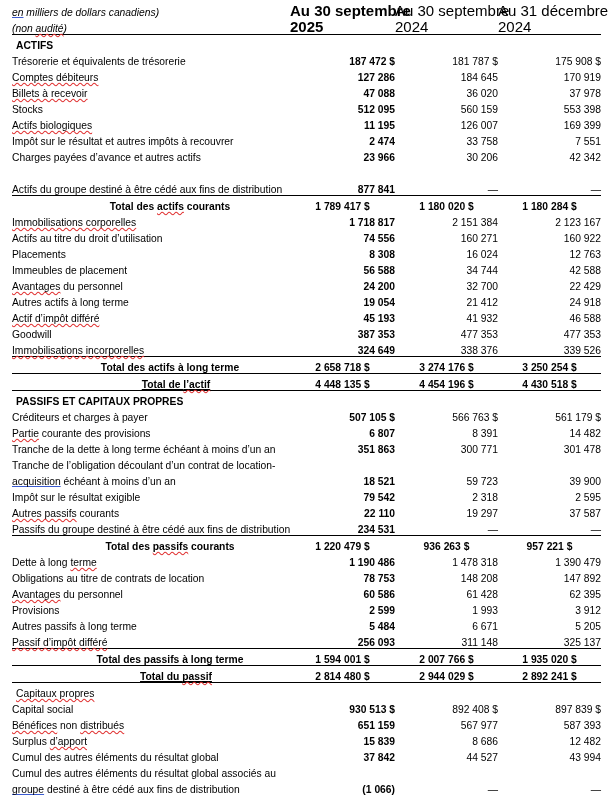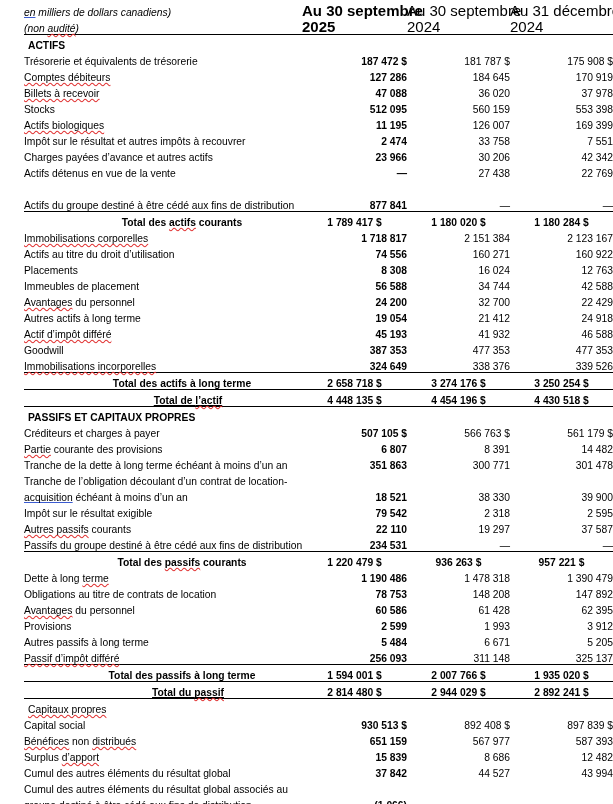--- a/index.html
+++ b/index.html
@@ -13,21 +13,21 @@
     height: 804px;
     font-family: "Liberation Sans", sans-serif;
     color: #000000;
     overflow: hidden;
   }
   .sheet {
     position: relative;
     width: 613px;
     height: 804px;
     box-sizing: border-box;
-    padding: 2px 12px 0 24px;
+    padding: 2px 12px 0 12px;
   }
   table.fin {
     width: 100%;
     border-collapse: collapse;
     table-layout: fixed;
     font-size: 10.3px;
     line-height: 1.0;
   }
   table.fin col.c-label { width: 278px; }
   table.fin col.c-v1    { width: 105px; }
@@ -179,26 +179,20 @@
         <td class="val v3">7 551</td>
       </tr>
 
       <tr class="row">
         <td class="label">Charges payées d’avance et autres actifs</td>
         <td class="val v1">23 966</td>
         <td class="val v2">30 206</td>
         <td class="val v3">42 342</td>
       </tr>
 
-      <tr class="row">
-        <td class="label">Actifs détenus en vue de la vente</td>
-        <td class="val v1 dash">—</td>
-        <td class="val v2">27 438</td>
-        <td class="val v3">22 769</td>
-      </tr>
 
       <tr class="spacer">
           <td colspan="4"></td>
         </tr>
 
       <tr class="row">
         <td class="label">Actifs du groupe destiné à être cédé aux fins de distribution</td>
         <td class="val v1">877 841</td>
         <td class="val v2 dash">—</td>
         <td class="val v3 dash">—</td>
@@ -318,21 +312,21 @@
 
       <tr>
         <td class="label">Tranche de l’obligation découlant d’un contrat de location-</td>
         <td class="val v1"></td>
           <td class="val v2"></td>
           <td class="val v3"></td>
       </tr>
       <tr class="row">
         <td class="label"><span class="gr">acquisition</span><span> échéant à moins d’un an</span></td>
         <td class="val v1">18 521</td>
-        <td class="val v2">38 330</td>
+        <td class="val v2">59 723</td>
         <td class="val v3">39 900</td>
       </tr>
 
       <tr class="row">
         <td class="label">Impôt sur le résultat exigible</td>
         <td class="val v1">79 542</td>
         <td class="val v2">2 318</td>
         <td class="val v3">2 595</td>
       </tr>
 

